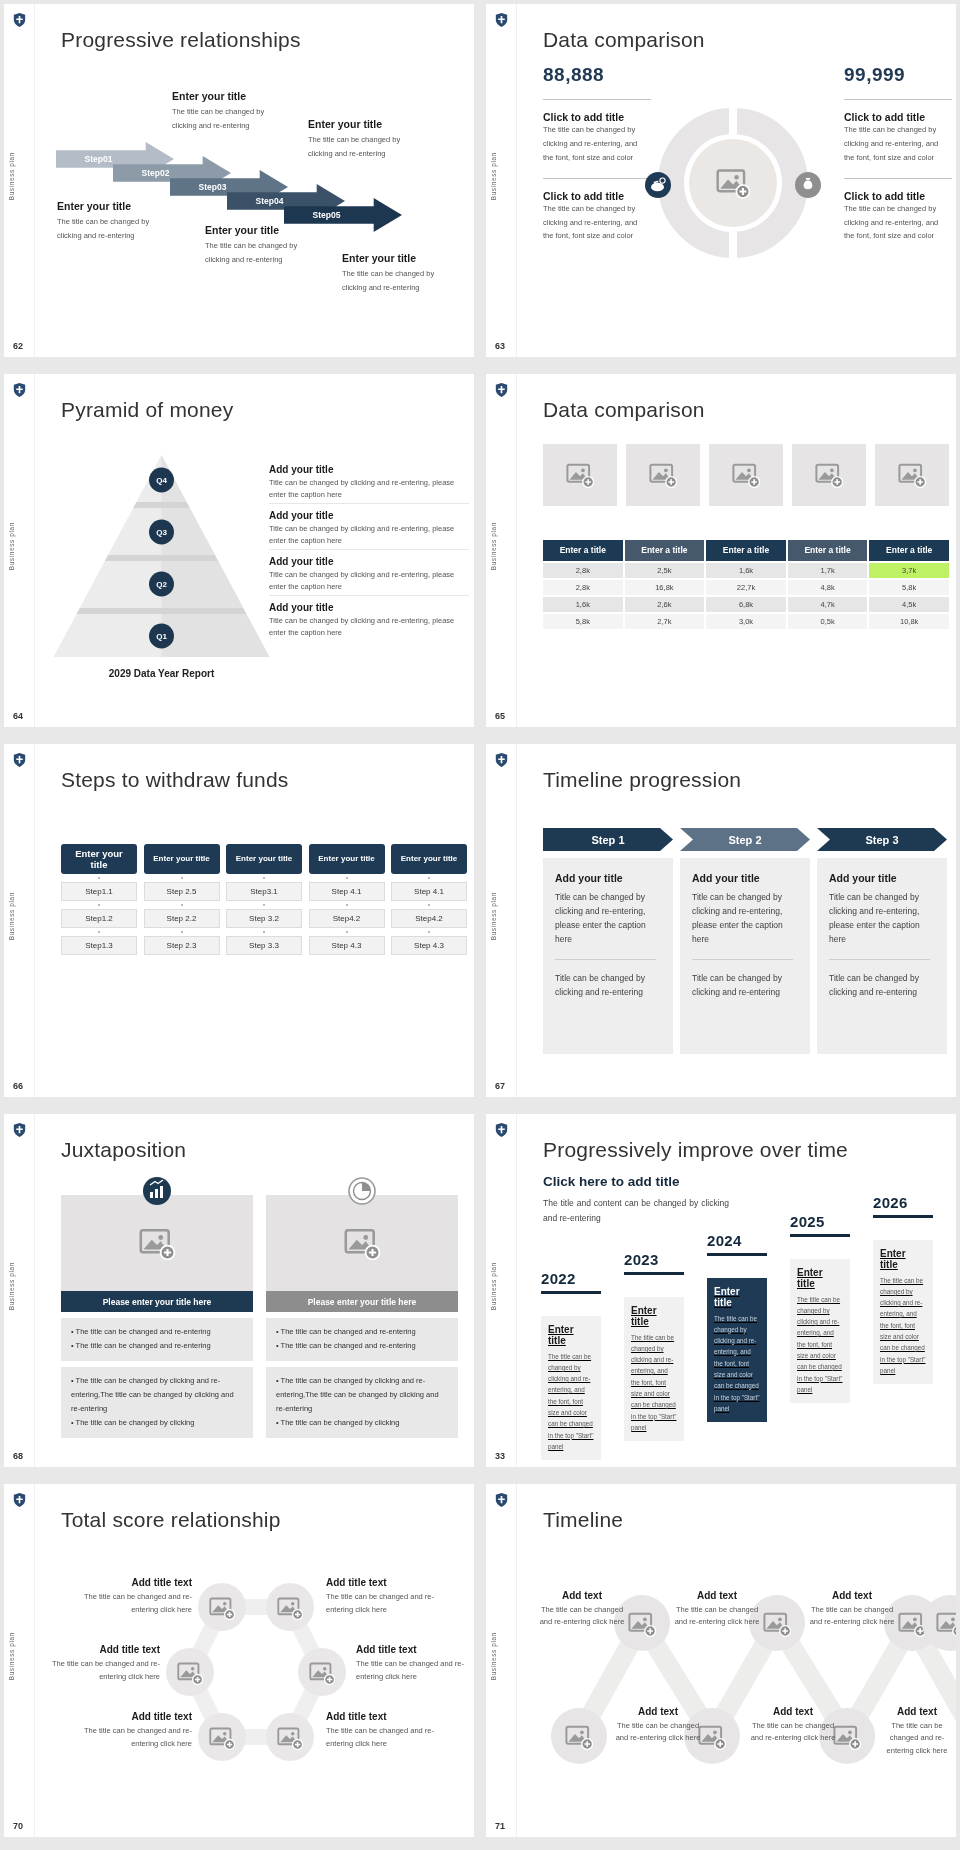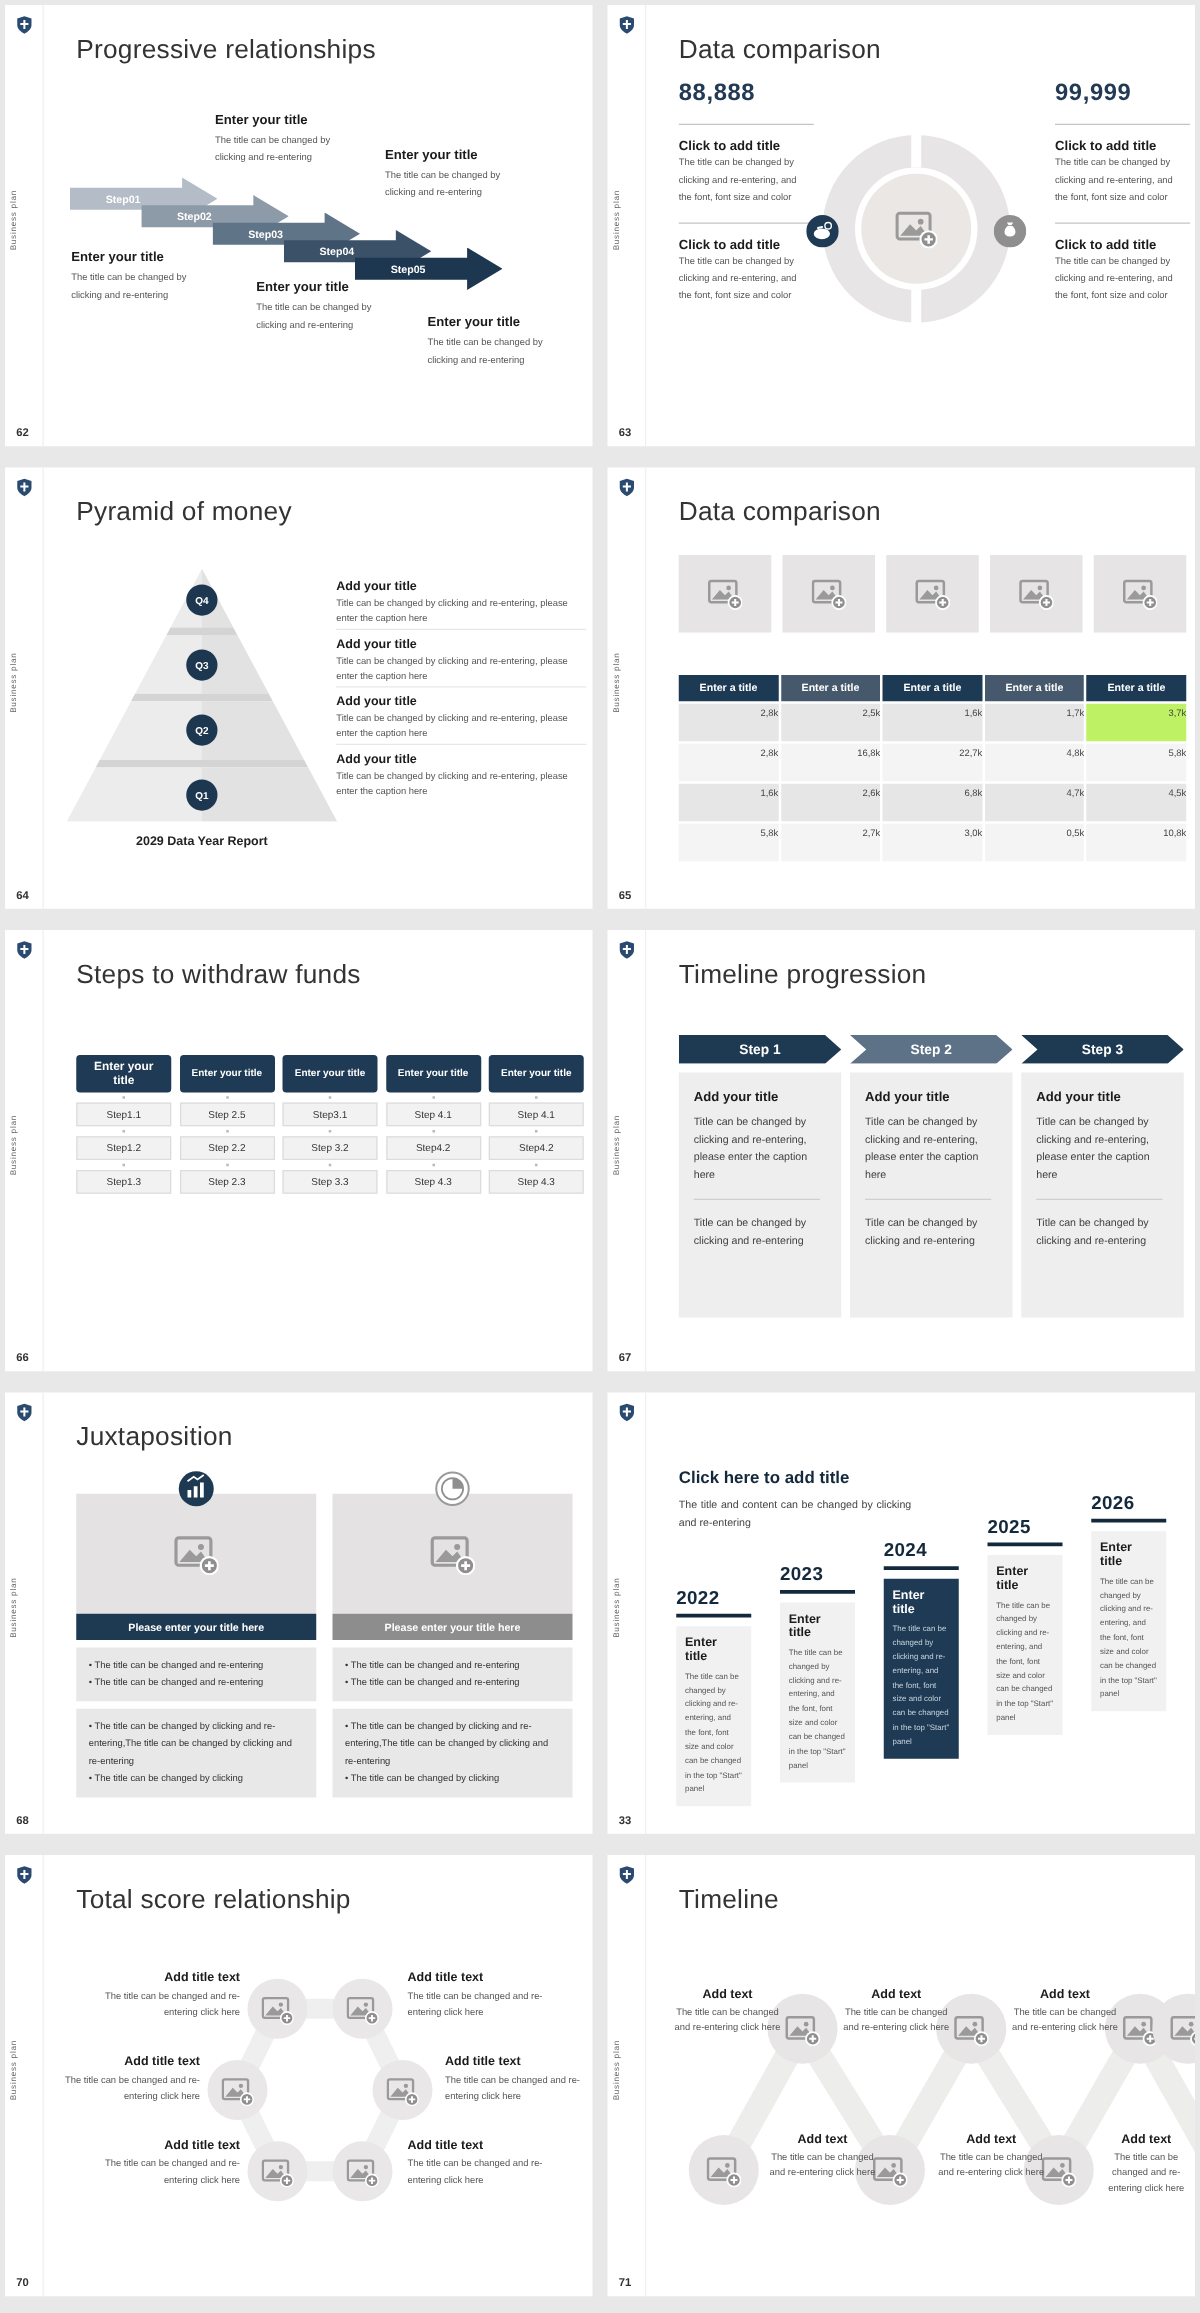--- a/index.html
+++ b/index.html
@@ -31,21 +31,21 @@
   .pitem:first-child{border-top:none;}
   .pitem .h10{font-size:10px;margin-bottom:2px;}
   .pfoot{position:absolute;left:50px;top:294px;width:215px;text-align:center;font-weight:bold;font-size:10px;color:#222;}
   
   .phrow{position:absolute;left:57px;top:70px;width:406px;display:flex;justify-content:space-between;}
   .phbox{width:74px;height:62px;background:#e6e4e4;display:flex;align-items:center;justify-content:center;}
   .t65{position:absolute;left:57px;top:166px;width:406px;}
   .trh{display:flex;gap:2px;}
   .trh div{flex:1;height:21px;line-height:21px;text-align:center;color:#fff;font-weight:bold;font-size:8.5px;}
   .tr{display:flex;gap:2px;margin-top:2px;}
-  .tr div{flex:1;height:30px;line-height:15px;text-align:right;font-size:7.5px;color:#444;}
+  .tr div{flex:1;height:15px;line-height:15px;text-align:center;font-size:7.5px;color:#444;}
   
   .s66row{position:absolute;left:57px;top:100px;width:406px;display:flex;justify-content:space-between;}
   .s66col{width:76px;display:flex;flex-direction:column;align-items:center;}
   .shdr{width:76px;height:30px;background:#1e3a54;border-radius:3px;display:flex;align-items:center;justify-content:center;
     color:#fff;font-weight:bold;font-size:8px;text-align:center;line-height:1.2;}
   .shdr.big{font-size:9.5px;padding:0 10px;box-sizing:border-box;}
   .dotv{width:2px;height:2px;background:#b9b9b9;margin:3px 0;}
   .scell{width:74px;height:17px;line-height:17px;background:#f3f2f2;border:1px solid #dcdcdc;font-size:8px;color:#333;text-align:center;}
   .note{position:absolute;left:57px;top:236px;width:396px;font-size:9px;line-height:2.2;color:#222;}
   
@@ -62,21 +62,21 @@
   .jicon{position:absolute;left:81px;top:0;width:30px;height:30px;}
   .jimg{margin-top:19px;height:96px;background:#e4e2e2;display:flex;align-items:center;justify-content:center;}
   .jbar{height:21px;display:flex;align-items:center;justify-content:center;color:#fff;font-weight:bold;font-size:8.5px;background:var(--c);}
   .jbox{margin-top:6px;background:#e9e8e8;padding:7px 10px;box-sizing:border-box;}
   .bl{font-size:7.5px;color:#333;line-height:1.9;}
   .bl::before{content:"•  ";}
   
   .ycol{position:absolute;width:60px;}
   .year{font-weight:bold;font-size:15px;color:#15293d;letter-spacing:.3px;}
   .ybar{height:2.5px;background:#15293d;margin-top:4px;}
-  .ypanel{margin-top:7px;background:#f2f1f1;padding:8px 7px;box-sizing:border-box;min-height:114px;}
+  .ypanel{margin-top:22px;background:#f2f1f1;padding:8px 7px;box-sizing:border-box;min-height:114px;text-decoration:underline;}
   .ypanel .yh{font-weight:bold;font-size:10px;color:#1b1b1b;margin-bottom:5px;}
   .ypanel .yb{font-size:6.3px;line-height:1.8;color:#555;}
   .ycol.hl .ypanel{background:#1e3a54;min-height:124px;}
   .ycol.hl .yh{color:#fff;}
   .ycol.hl .yb{color:#c9d3dd;}
   
   .t70{position:absolute;width:130px;}
   .t70 .h10,.t71 .h10{font-size:10px;margin-bottom:3px;}
   .t70.l{text-align:right;}
   .t71{position:absolute;width:92px;text-align:center;}
@@ -492,20 +492,21 @@
     </div>
   </div>
 
   <div class="card">
     <svg class="logo">
         <use href="#shield"></use>
       </svg>
     <div class="vline"></div>
     <div class="vtext">Business plan</div>
     <div class="num">33</div>
+    <div class="st">Progressively improve over time</div>
 
     <div class="abs" style="left:57px;top:60px;font-weight:bold;font-size:13.5px;color:#15293d">Click here to add title</div>
     <div class="abs" style="left:57px;top:82px;width:186px;font-size:8.5px;line-height:1.8;color:#444;text-align:justify">The title and content can be changed by clicking and re-entering</div>
 
     <div class="ycol" style="left:55px;top:156px">
       <div class="year">2022</div>
       <div class="ybar"></div>
       <div class="ypanel">
         <div class="yh">Enter title</div>
         <div class="yb">The title can be changed by clicking and re-entering, and the font, font size and color can be changed in the top "Start" panel</div>

